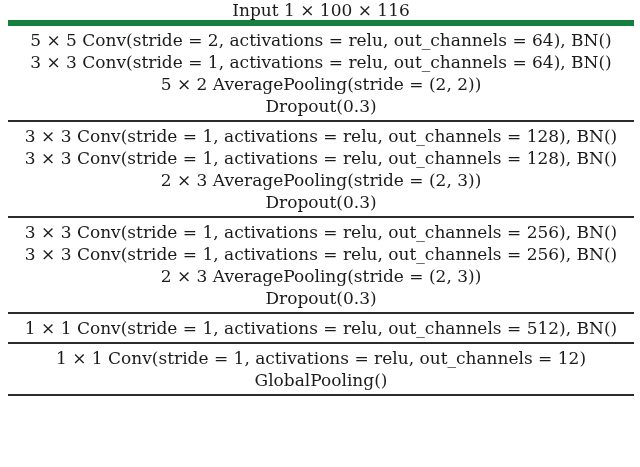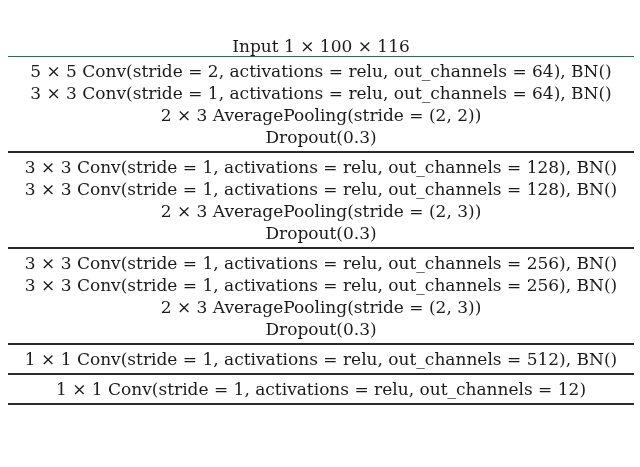--- a/index.html
+++ b/index.html
@@ -20,22 +20,21 @@
     padding-left: 8px;
     padding-right: 6px;
     padding-top: 0;
   }
   .t-section {
     padding: 3px 0;
     border-bottom: 2px solid #2b2b2b;
   }
   .t-section.first {
     padding: 0;
-    border-bottom: 1px solid #15803d;
-    margin-top: 36px;
+    border-bottom: 6px solid #15803d;
   }
   .t-section.first .t-row {
     line-height: 20px;
   }
   .t-section.last {
     border-bottom: 1px solid #a9a9a9;
   }
   .t-row {
     text-align: center;
     font-size: 17px;
@@ -47,34 +46,35 @@
 </head>
 <body>
 
 <div class="table-wrap">
     <div class="t-section first">
       <div class="t-row">Input 1 × 100 × 116</div>
     </div>
     <div class="t-section">
       <div class="t-row">5 × 5 Conv(stride = 2, activations = relu, out_channels = 64), BN()</div>
       <div class="t-row">3 × 3 Conv(stride = 1, activations = relu, out_channels = 64), BN()</div>
-      <div class="t-row">2 × 3 AveragePooling(stride = (2, 2))</div>
+      <div class="t-row">5 × 2 AveragePooling(stride = (2, 2))</div>
       <div class="t-row">Dropout(0.3)</div>
     </div>
     <div class="t-section">
       <div class="t-row">3 × 3 Conv(stride = 1, activations = relu, out_channels = 128), BN()</div>
       <div class="t-row">3 × 3 Conv(stride = 1, activations = relu, out_channels = 128), BN()</div>
       <div class="t-row">2 × 3 AveragePooling(stride = (2, 3))</div>
       <div class="t-row">Dropout(0.3)</div>
     </div>
     <div class="t-section">
       <div class="t-row">3 × 3 Conv(stride = 1, activations = relu, out_channels = 256), BN()</div>
       <div class="t-row">3 × 3 Conv(stride = 1, activations = relu, out_channels = 256), BN()</div>
       <div class="t-row">2 × 3 AveragePooling(stride = (2, 3))</div>
       <div class="t-row">Dropout(0.3)</div>
     </div>
     <div class="t-section">
       <div class="t-row">1 × 1 Conv(stride = 1, activations = relu, out_channels = 512), BN()</div>
     </div>
     <div class="t-section">
       <div class="t-row">1 × 1 Conv(stride = 1, activations = relu, out_channels = 12)</div>
+      <div class="t-row">GlobalPooling()</div>
     </div>
   </div>
 
 </body></html>

